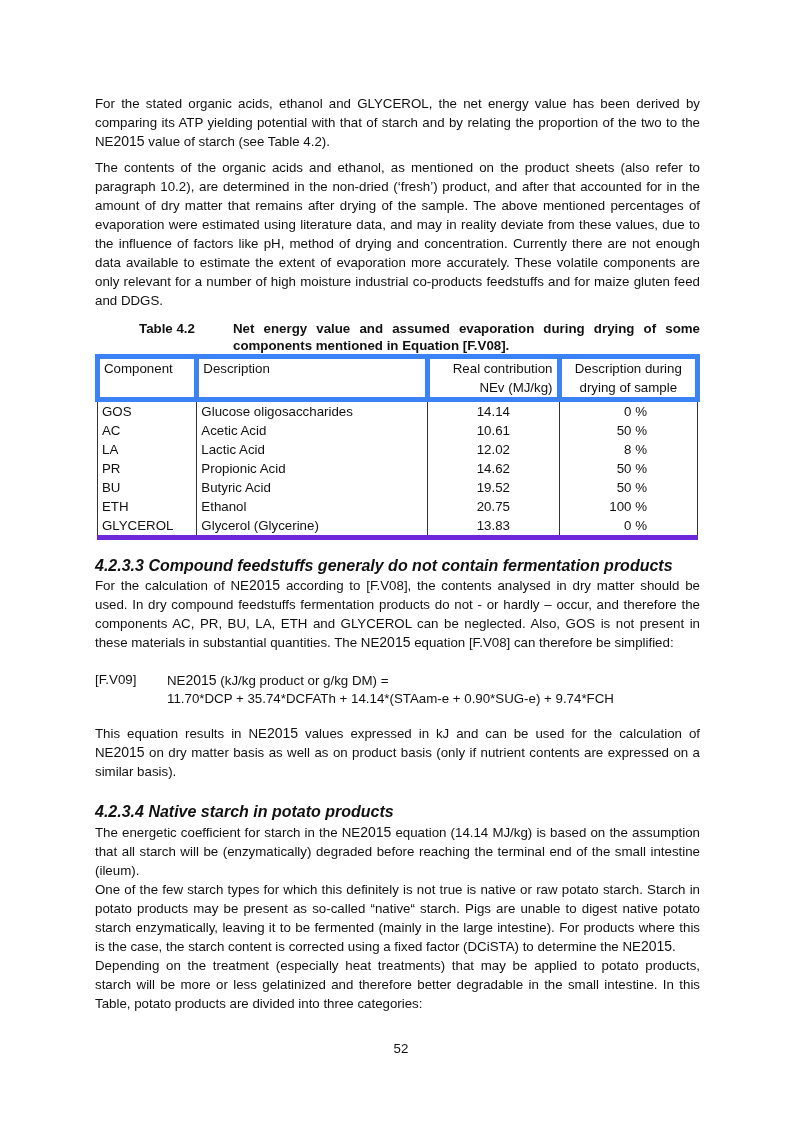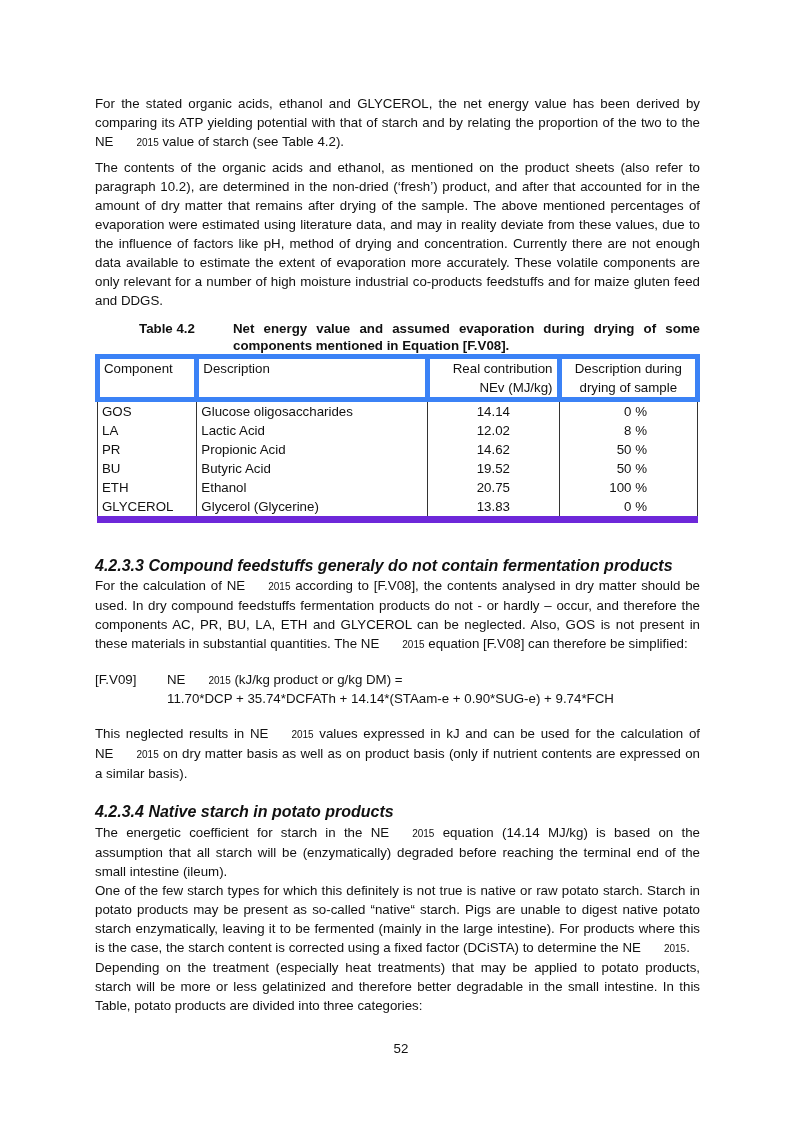--- a/index.html
+++ b/index.html
@@ -3,35 +3,35 @@
 <meta charset="utf-8">
 <style>
   html, body { margin: 0; padding: 0; background: #ffffff; }
   body {
     width: 794px; height: 1123px; position: relative; overflow: hidden;
     font-family: "Liberation Sans", sans-serif; color: #111; font-size: 13.3px;
   }
   .page { position: absolute; left: 95px; top: 0; width: 605px; }
   .p { text-align: justify; line-height: 19px; margin: 0; }
   .abs { position: absolute; left: 0; width: 605px; }
-  sub.ne { font-size: 10px; vertical-align: baseline; position: relative; top: 0; margin-left: 23px; }
+  sub.ne { font-size: 14px; vertical-align: baseline; position: relative; top: 0; }
   .cap { display: flex; font-weight: bold; line-height: 17px; margin-left: 44px; }
   .cap .lbl { width: 94px; flex: none; }
   .cap .txt { flex: 1; text-align: justify; }
   table { border-collapse: collapse; width: 605px; font-size: 13.3px; }
   th, td { padding: 0 4px; line-height: 19px; }
   th { font-weight: normal; vertical-align: top; border: 5px solid #3b82f6; }
   th.c0 { text-align: left; width: 86px; }
   th.c1 { text-align: left; width: 217px; }
   th.c2 { text-align: right; width: 118px; }
   th.c3 { text-align: center; width: 125px; }
   td { border-left: 1px solid #333; border-right: 1px solid #333; }
   td.c2 { text-align: center; }
   td.c3 { text-align: right; padding-right: 50px; }
-  tbody tr:last-child td { border-bottom: 7px solid #6d28d9; }
+  tbody tr:last-child td { border-bottom: 5px solid #6d28d9; }
   h4 { margin: 0; font-size: 16px; font-weight: bold; font-style: italic; line-height: 22px; }
   .eq { display: flex; line-height: 18px; }
   .eq .lbl { width: 72px; flex: none; }
   .pnum { position: absolute; top: 1041px; left: 4px; width: 794px; text-align: center; font-size: 13.3px; }
 </style>
 </head>
 <body>
 
 <div class="page">
 
@@ -52,20 +52,26 @@
           <th class="c2">Real contribution NEv (MJ/kg)</th>
           <th class="c3">Description during drying of sample</th>
         </tr>
       </thead>
       <tbody>
         <tr>
           <td>GOS</td>
           <td>Glucose oligosaccharides</td>
           <td class="c2">14.14</td>
           <td class="c3">0 %</td>
+        </tr>
+        <tr>
+          <td>AC</td>
+          <td>Acetic Acid</td>
+          <td class="c2">10.61</td>
+          <td class="c3">50 %</td>
         </tr>
         <tr>
           <td>LA</td>
           <td>Lactic Acid</td>
           <td class="c2">12.02</td>
           <td class="c3">8 %</td>
         </tr>
         <tr>
           <td>PR</td>
           <td>Propionic Acid</td>
@@ -102,21 +108,21 @@
     <div class="eq">
       <span class="lbl">[F.V09]</span>
       <span><span>NE</span><sub class="ne">2015</sub><span> (kJ/kg product or g/kg DM) =</span></span>
     </div>
     <div class="eq">
       <span class="lbl"></span>
       <span>11.70*DCP + 35.74*DCFATh + 14.14*(STAam-e + 0.90*SUG-e) + 9.74*FCH</span>
     </div>
   </div>
 
-  <p class="p abs" style="top:724px"><span>This neglected results in NE</span><sub class="ne">2015</sub><span> values expressed in kJ and can be used for the calculation of NE</span><sub class="ne">2015</sub><span> on dry matter basis as well as on product basis (only if nutrient contents are expressed on a similar basis).</span></p>
+  <p class="p abs" style="top:724px"><span>This equation results in NE</span><sub class="ne">2015</sub><span> values expressed in kJ and can be used for the calculation of NE</span><sub class="ne">2015</sub><span> on dry matter basis as well as on product basis (only if nutrient contents are expressed on a similar basis).</span></p>
 
   <h4 class="abs" style="top:801px">4.2.3.4  Native starch in potato products</h4>
 
   <div class="abs" style="top:823px">
     <p class="p"><span>The energetic coefficient for starch in the NE</span><sub class="ne">2015</sub><span> equation (14.14 MJ/kg) is based on the assumption that all starch will be (enzymatically) degraded before reaching the terminal end of the small intestine (ileum).</span></p>
     <p class="p"><span>One of the few starch types for which this definitely is not true is native or raw potato starch. Starch in potato products may be present as so-called “native“ starch. Pigs are unable to digest native potato starch enzymatically, leaving it to be fermented (mainly in the large intestine). For products where this is the case, the starch content is corrected using a fixed factor (DCiSTA) to determine the NE</span><sub class="ne">2015</sub><span>.</span></p>
     <p class="p">Depending on the treatment (especially heat treatments) that may be applied to potato products, starch will be more or less gelatinized and therefore better degradable in the small intestine. In this Table, potato products are divided into three categories:</p>
   </div>
 </div>
 

